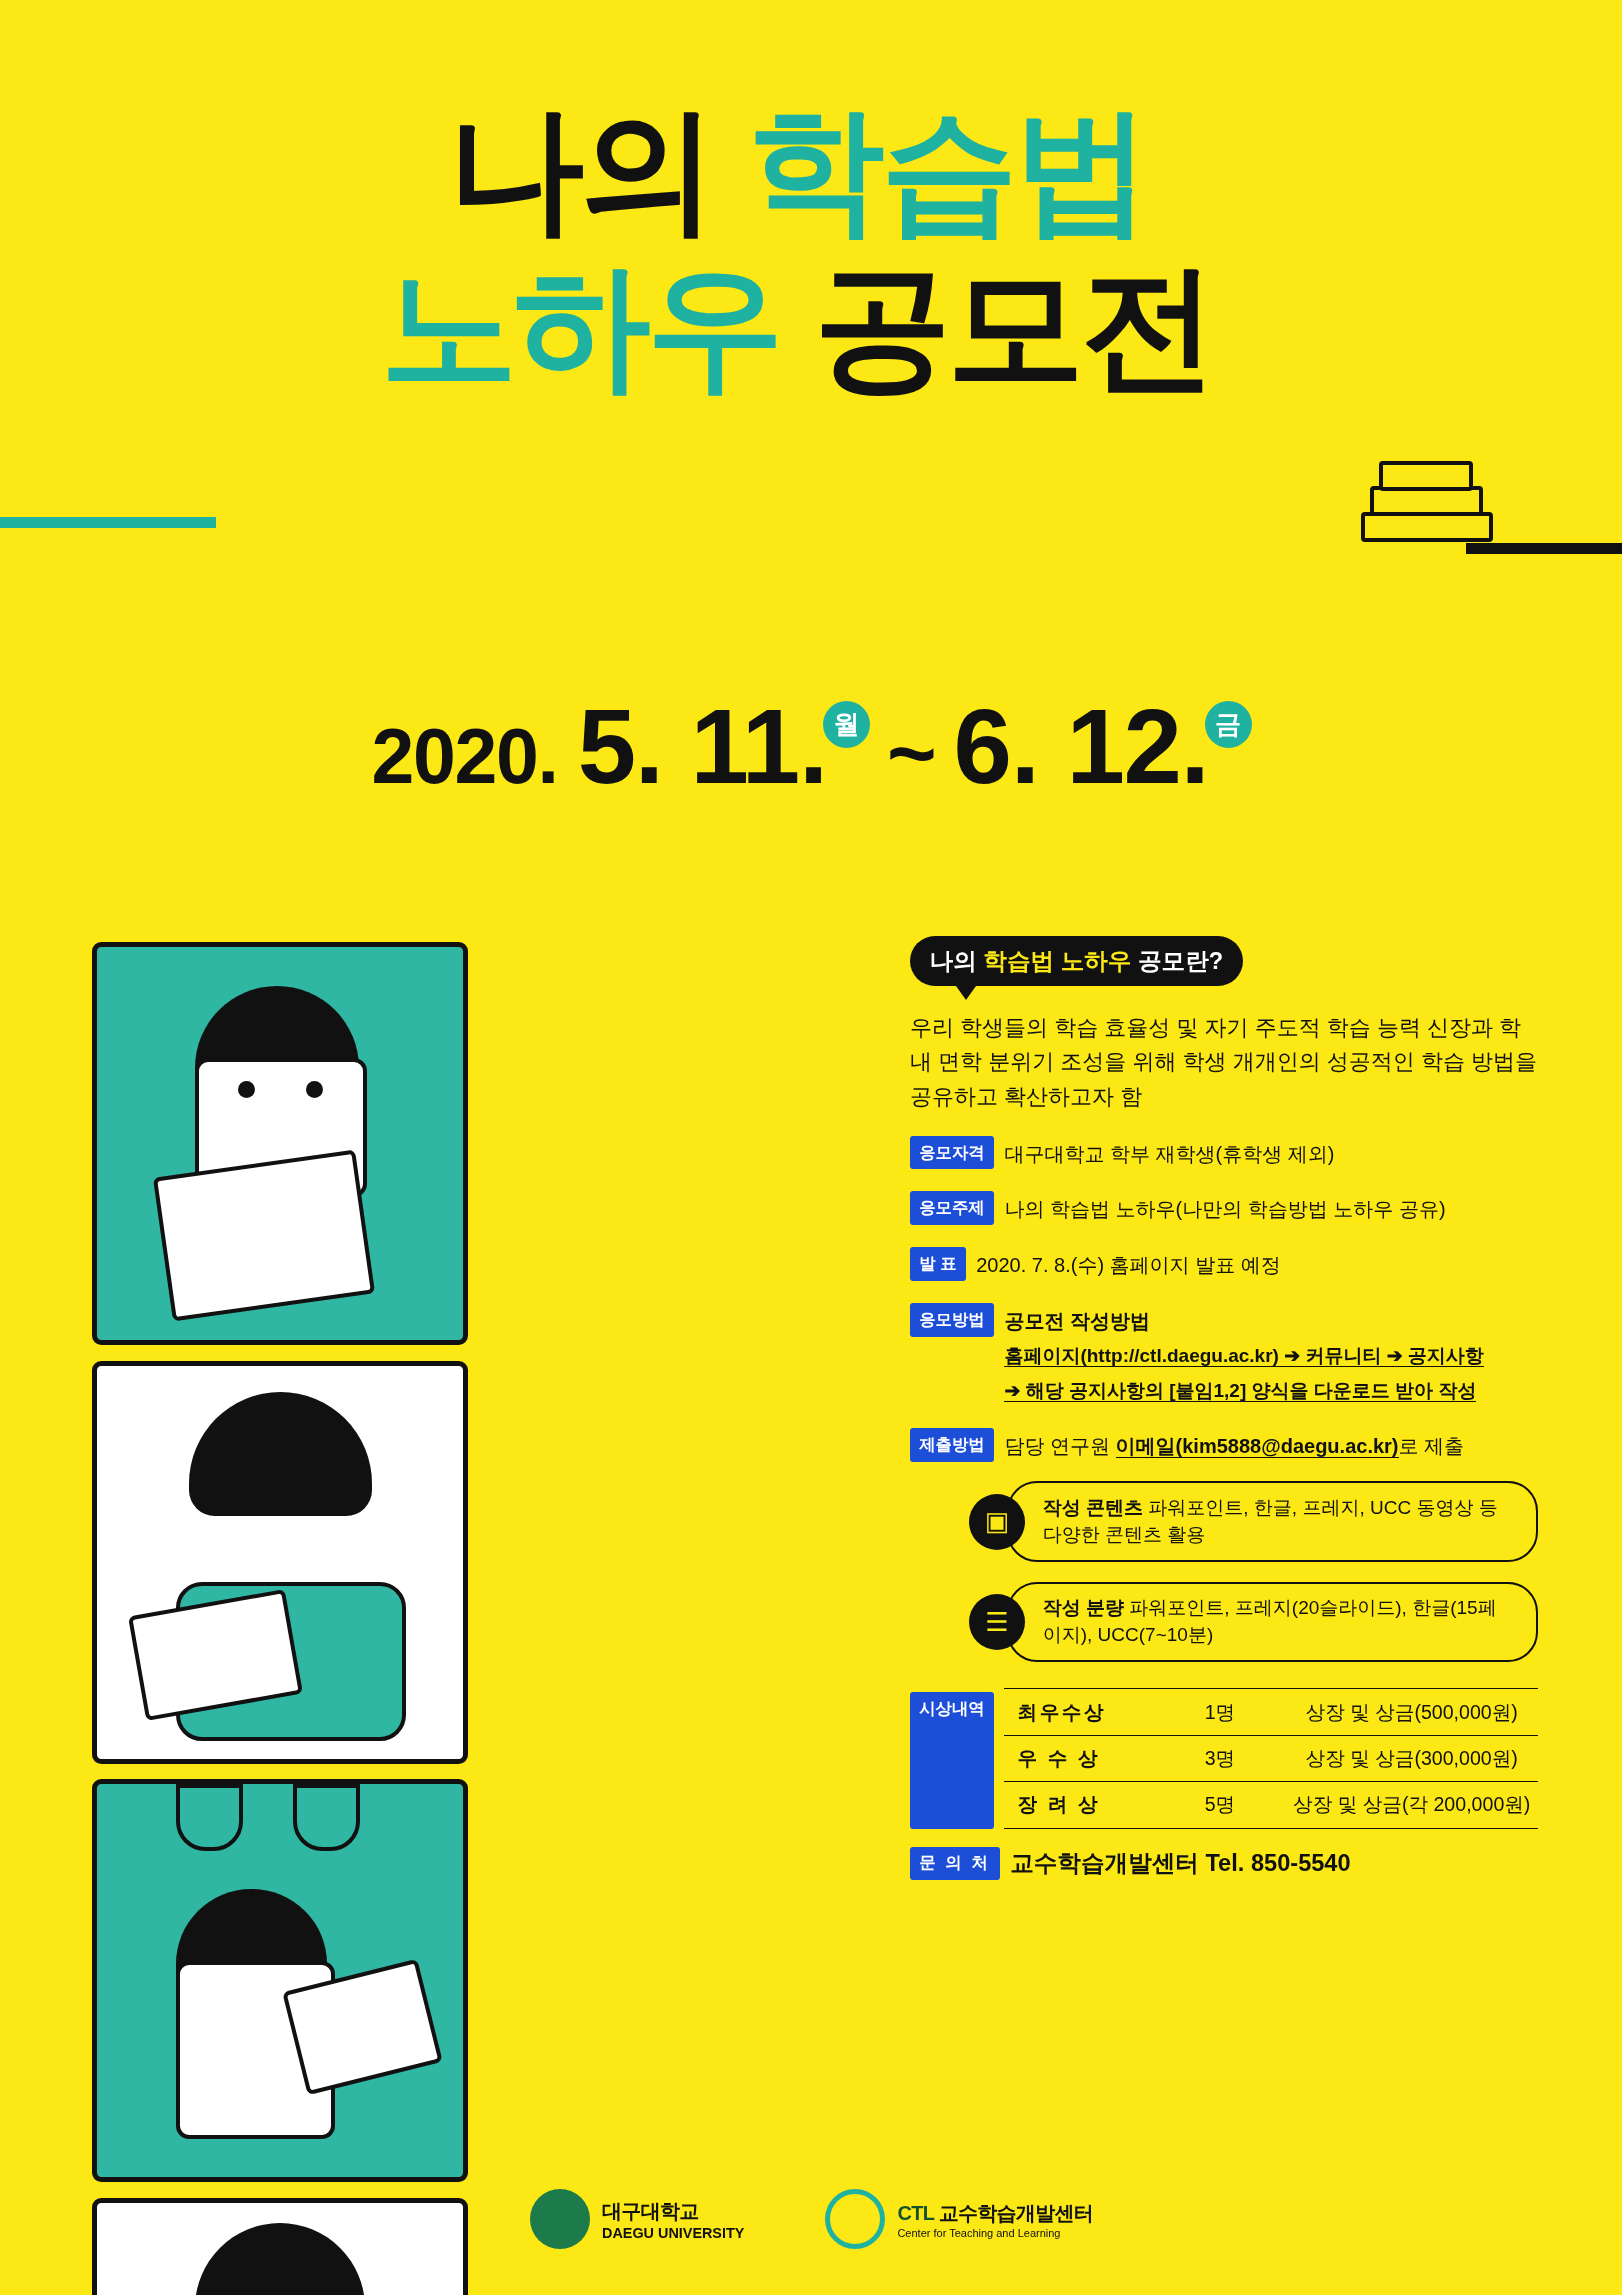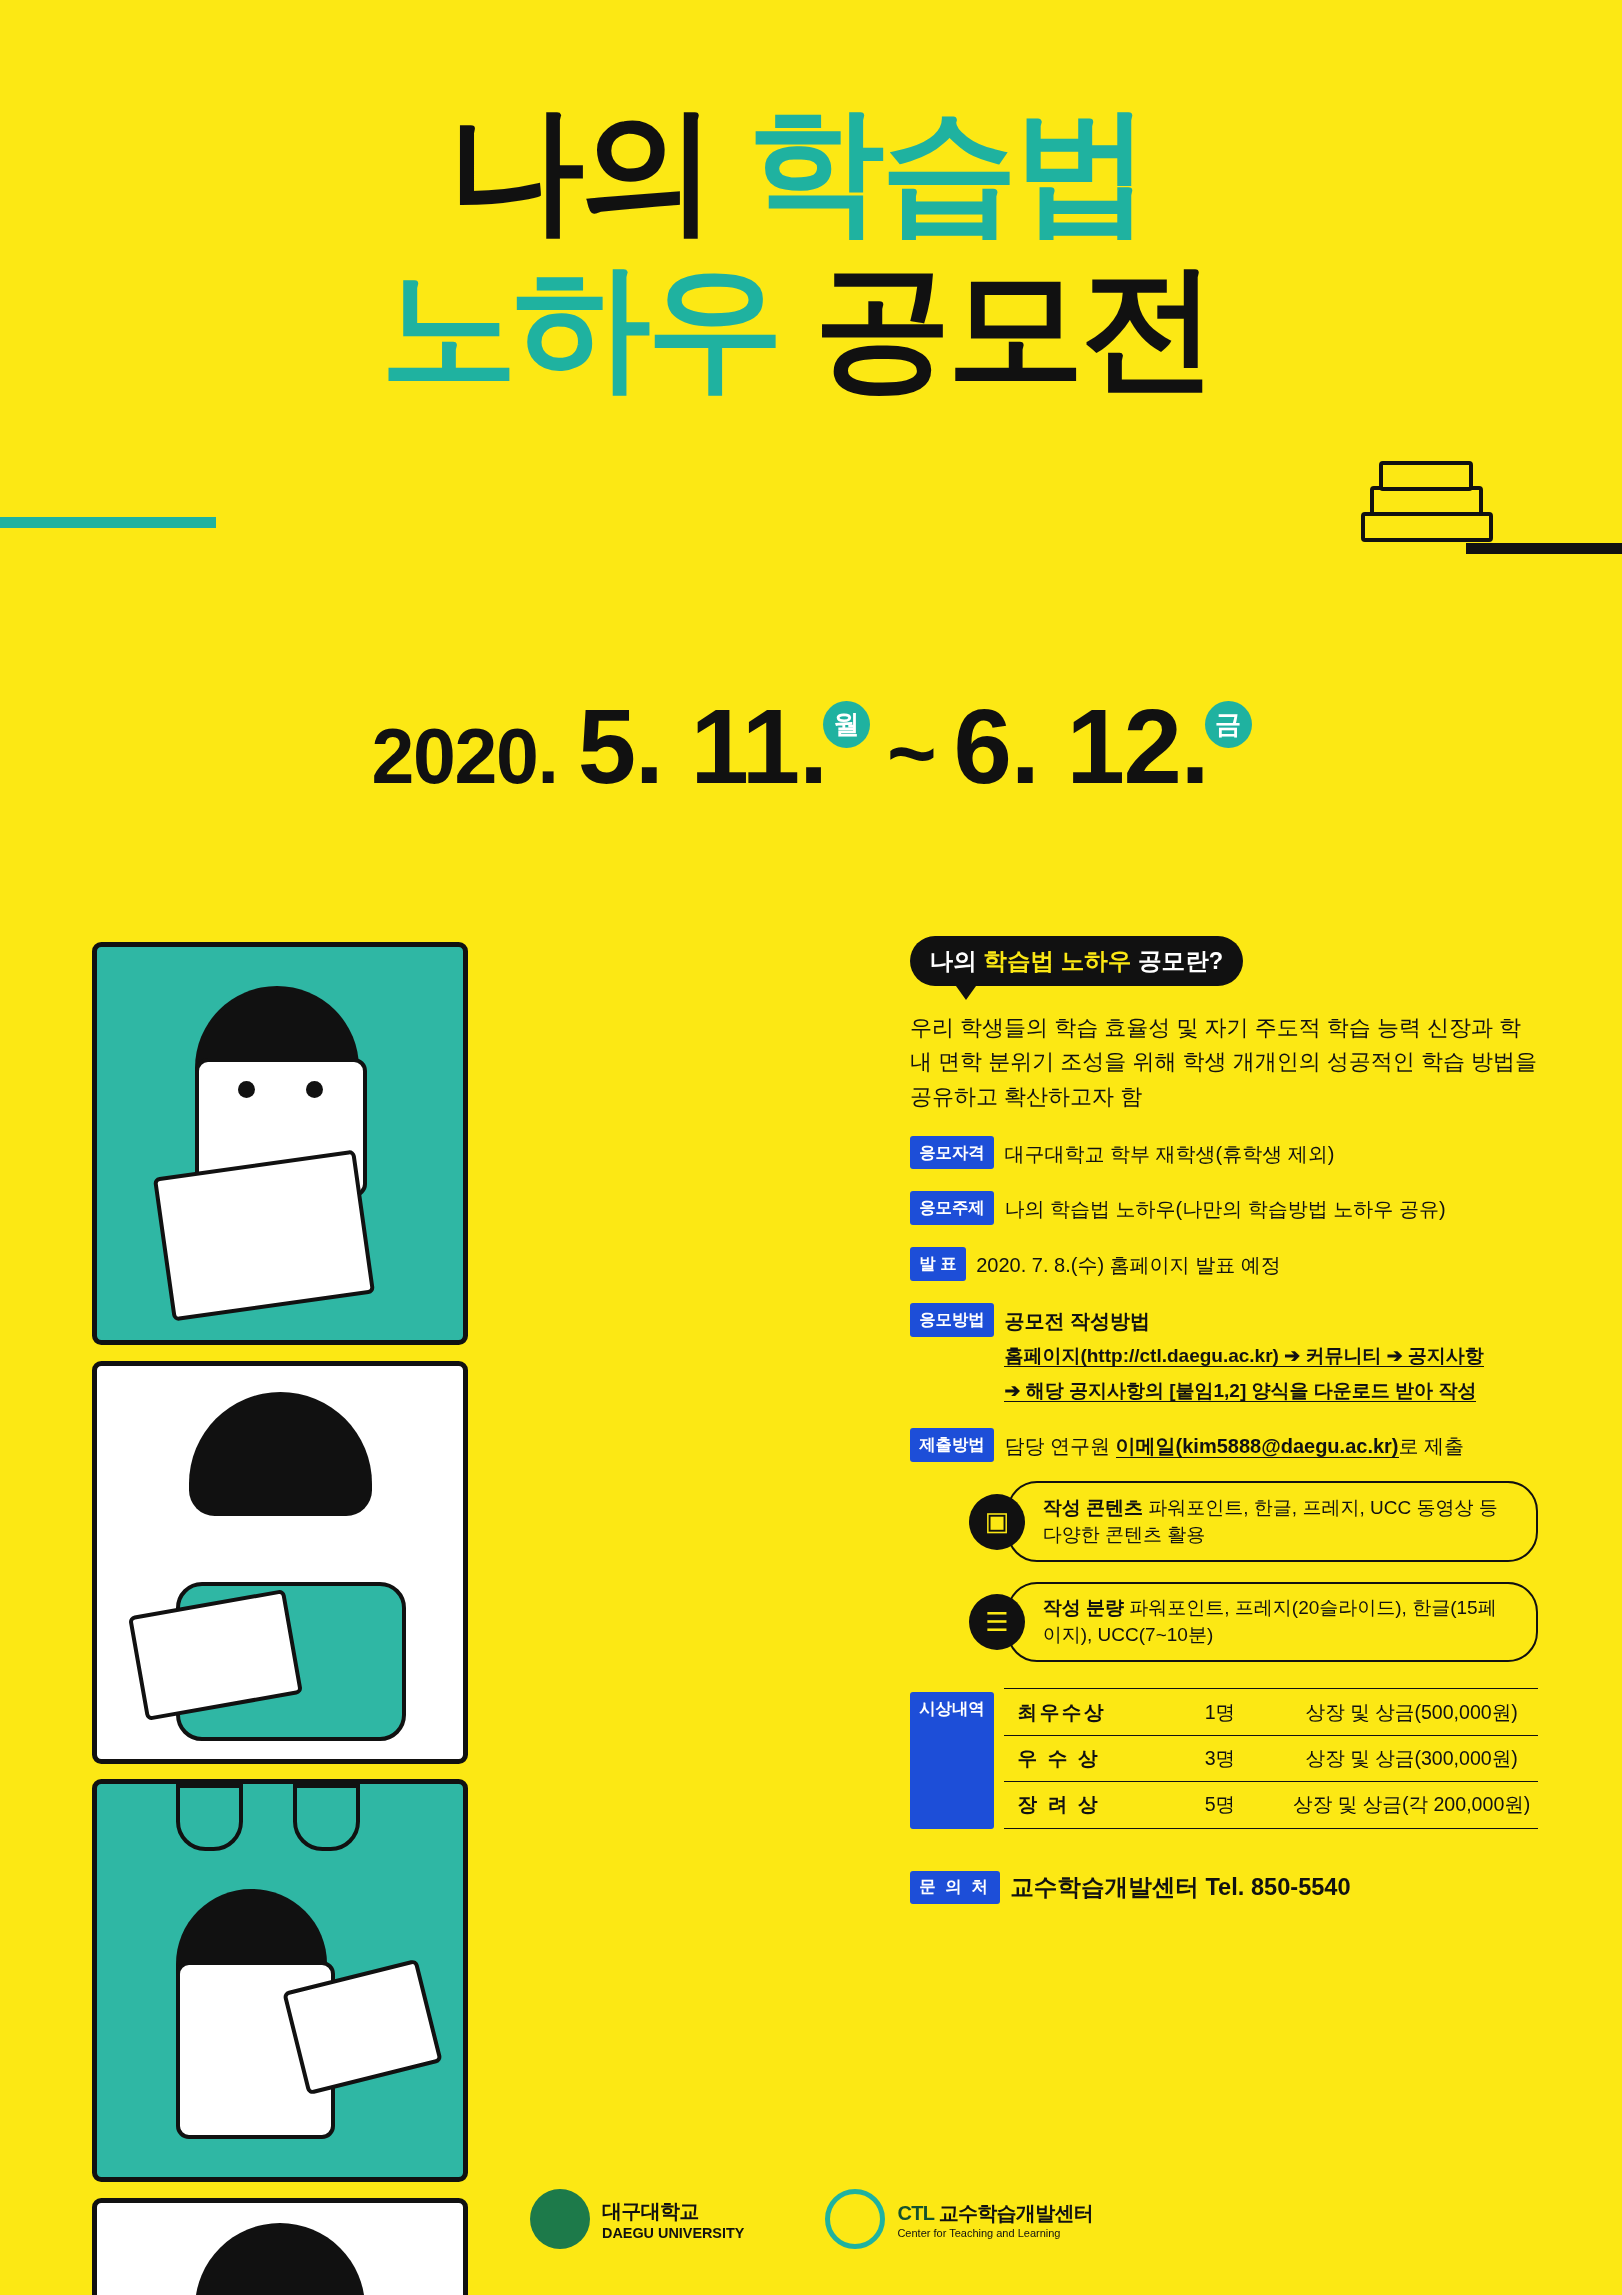--- a/index.html
+++ b/index.html
@@ -108,21 +108,21 @@
   .prizes .tag { margin-top:3.9px; }
   .ptable { flex:1; }
   .prow {
     display:flex; border-bottom:1.3px solid #111; padding:9.2px 0; font-size:19.6px;
   }
   .prow:first-child { border-top:1.3px solid #111; }
   .pname { width:137px; font-weight:bold; letter-spacing:2.6px; padding-left:13px; }
   .pcnt { width:131px; text-align:center; }
   .pprz { flex:1; text-align:center; }
 
-  .contact { display:flex; align-items:center; margin-top:42px; }
+  .contact { display:flex; align-items:center; margin-top:18px; }
   .contact .tag { letter-spacing:2.6px; }
   .contact .ctext { font-size:23.6px; font-weight:bold; }
 
   
   .footer { position:absolute; left:0; bottom:46px; width:1623px; text-align:center; }
   .logo-item { display:inline-block; margin:0 39px; vertical-align:middle; text-align:left; }
   .seal {
     display:inline-block; width:60px; height:60px; border-radius:50%;
     background:#1d7a4a; vertical-align:middle; margin-right:9.2px;
   }

